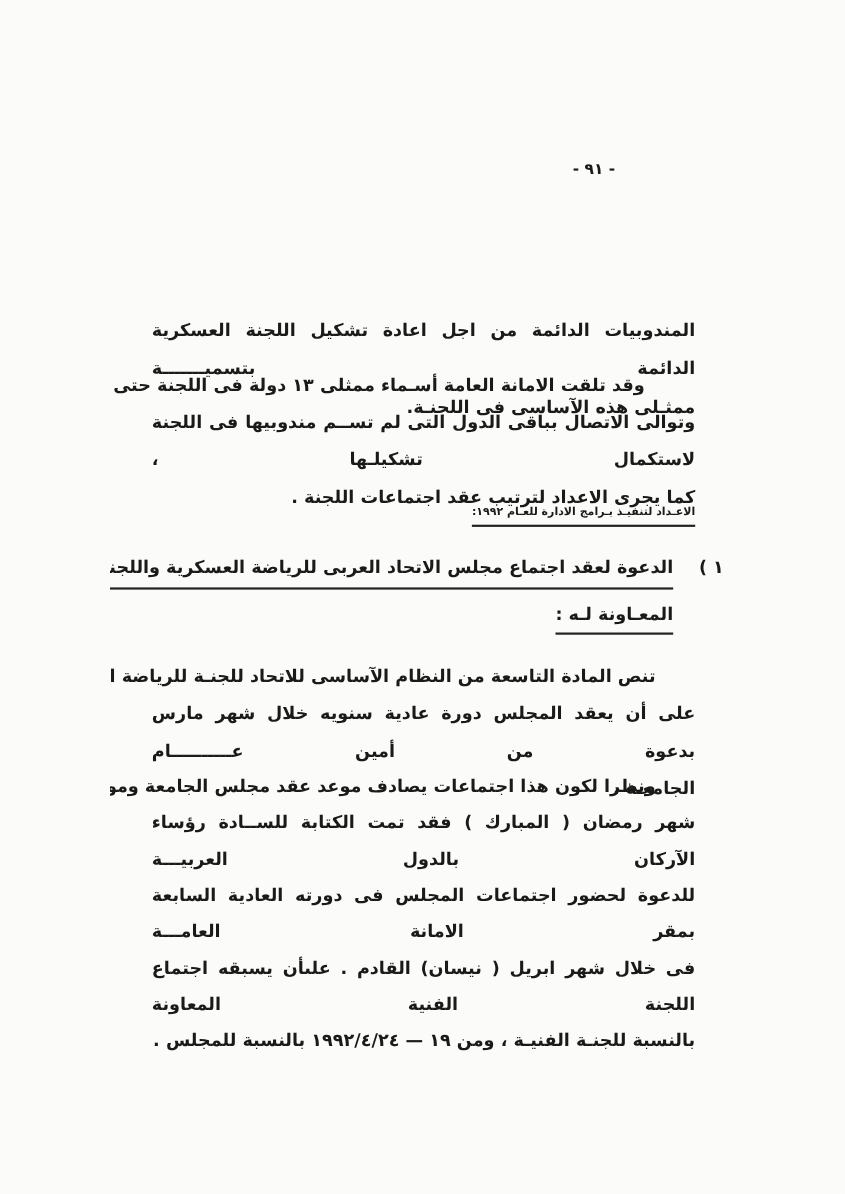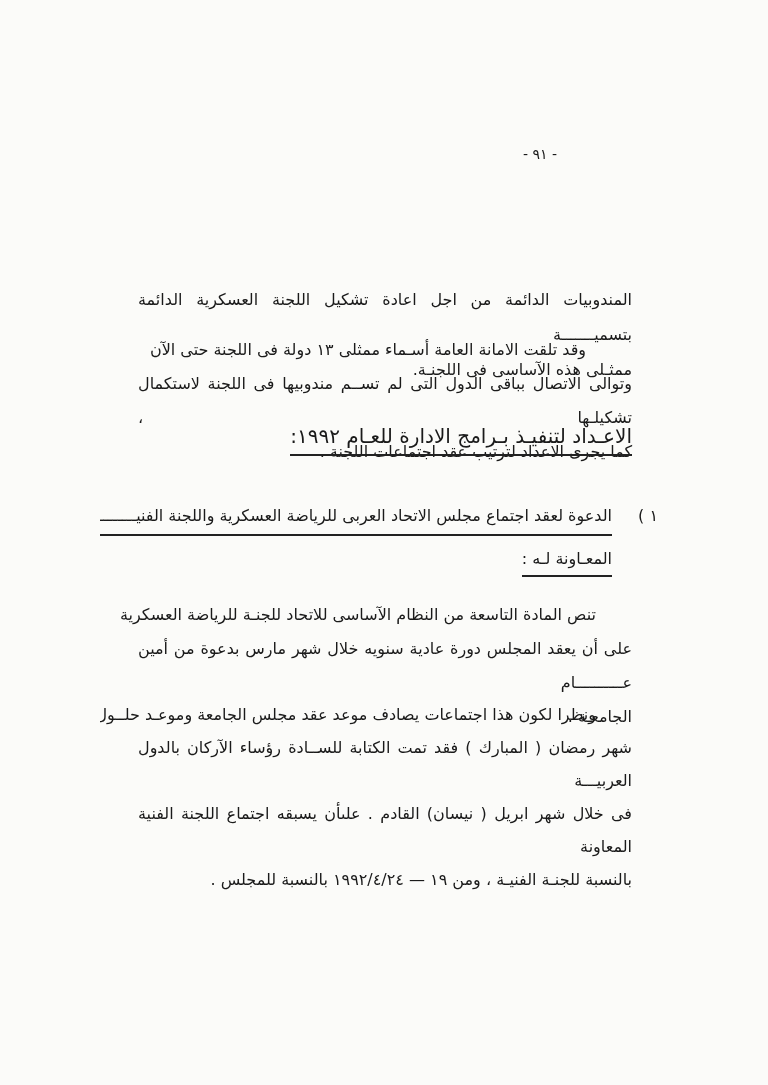--- a/index.html
+++ b/index.html
@@ -8,21 +8,21 @@
     background: #fbfbf9;
   }
   .page {
     position: relative;
     width: 668px;
     height: 1085px;
     background: #fbfbf9;
     overflow: hidden;
     direction: rtl;
     font-family: "DejaVu Sans", sans-serif;
-    font-weight: normal;
+    font-weight: bold;
     color: #1a1a1a;
   }
   .page-number {
     position: absolute;
     top: 146px;
     left: 380px;
     width: 120px;
     text-align: center;
     font-size: 14px;
     letter-spacing: 1px;
@@ -45,23 +45,23 @@
     text-align-last: justify;
   }
   .indent-lg { padding-right: 46px; }
   .indent-md { padding-right: 36px; }
 
   #para2 .line, #para3 .line { line-height: 34px; }
   #para4 .line { line-height: 33px; }
 
   .section-heading {
     position: absolute;
-    top: 424px;
+    top: 460px;
     right: 136px;
-    font-size: 20px;
+    font-size: 10px;
   }
   .section-heading .underlined {
     display: inline-block;
     padding-bottom: 6px;
     border-bottom: 2px solid #222;
   }
 
   .list-item {
     position: absolute;
     top: 506px;
@@ -129,17 +129,18 @@
 
   <div class="para" id="para3">
     <div class="line indent-md">تنص المادة التاسعة من النظام الآساسى للاتحاد للجنـة للرياضة العسكرية</div>
     <div class="line full">على أن يعقد المجلس دورة عادية سنويه خلال شهر مارس بدعوة من أمين عــــــــــام</div>
     <div class="line">الجامعـة .</div>
   </div>
 
   <div class="para" id="para4">
     <div class="line indent-md">ونظرا لكون هذا اجتماعات يصادف موعد عقد مجلس الجامعة وموعـد حلــول</div>
     <div class="line full">شهر رمضان ( المبارك ) فقد تمت الكتابة للســادة رؤساء الآركان بالدول العربيـــة</div>
+    <div class="line full">للدعوة لحضور اجتماعات المجلس فى دورته العادية السابعة بمقر الامانة العامـــة</div>
     <div class="line full">فى خلال شهر ابريل ( نيسان) القادم . علىأن يسبقه اجتماع اللجنة الفنية المعاونة</div>
     <div class="line">بالنسبة للجنـة الفنيـة ، ومن ١٩ — ١٩٩٢/٤/٢٤ بالنسبة للمجلس .</div>
   </div>
 
 </div>
 
 </body></html>

